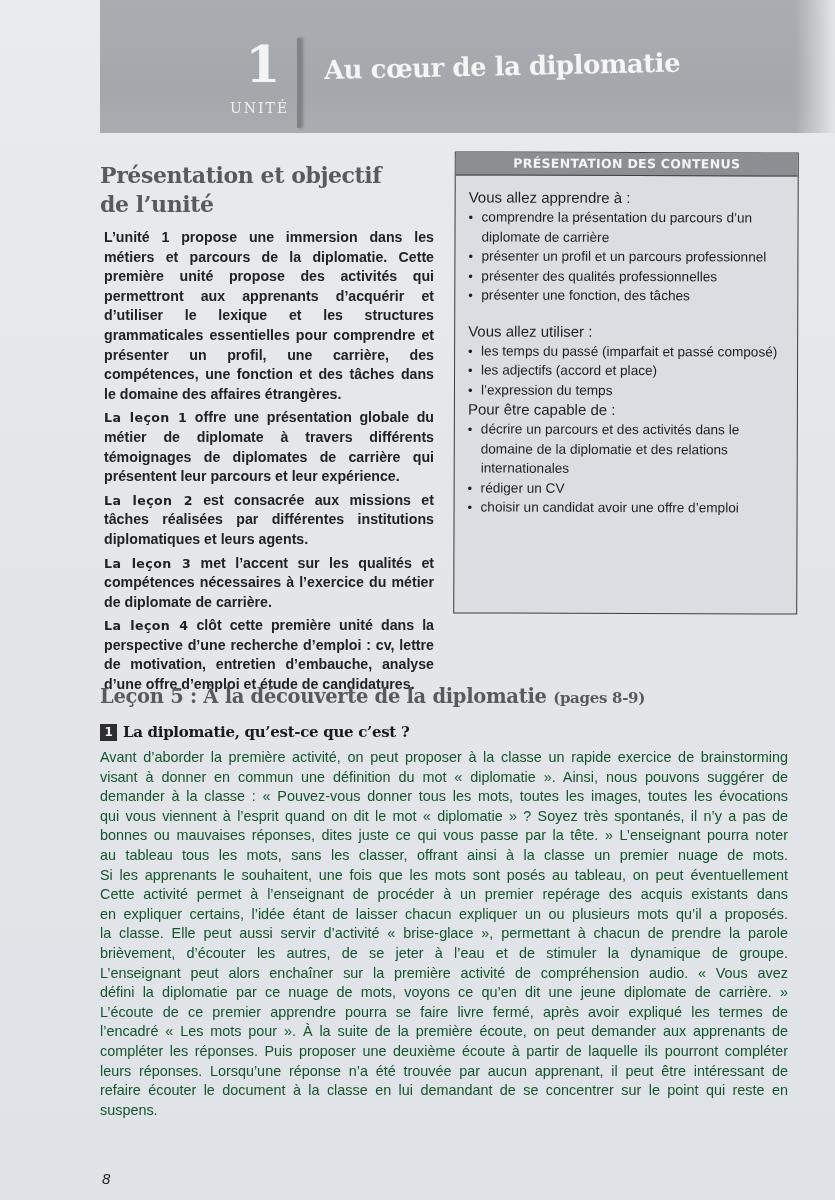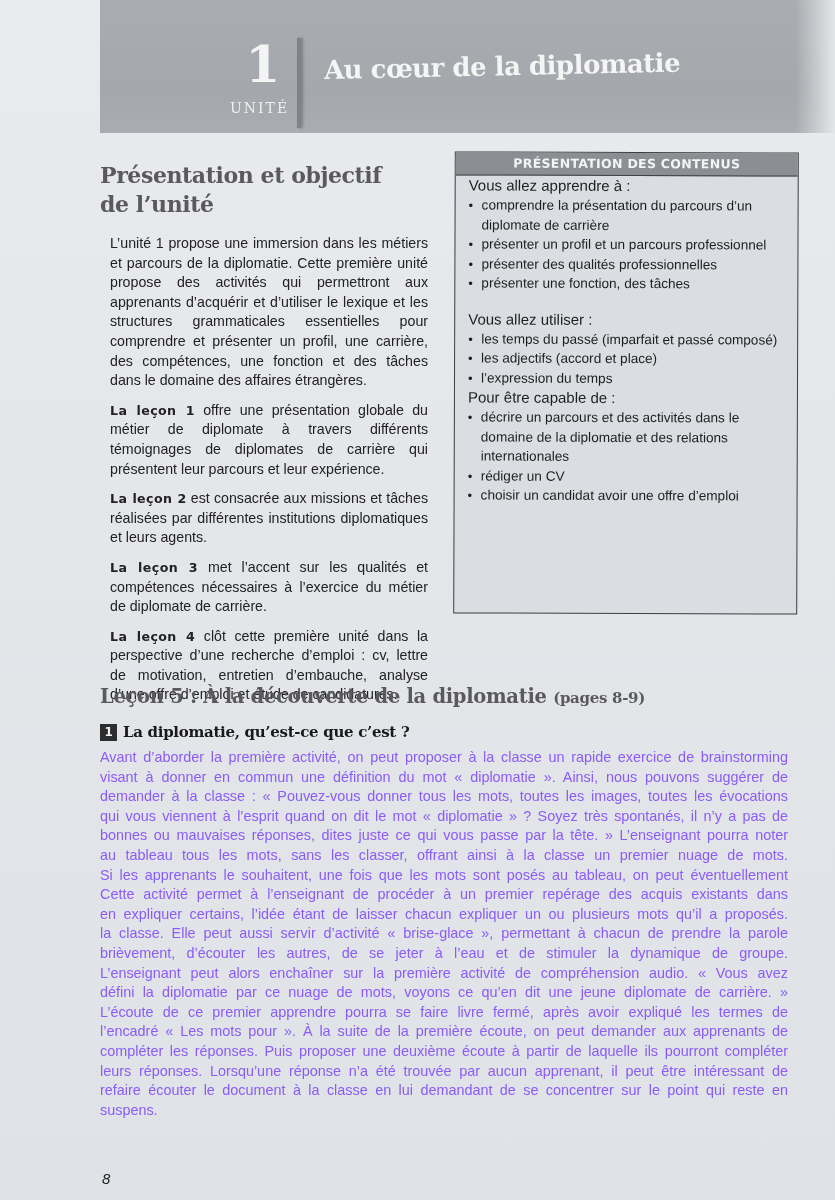--- a/index.html
+++ b/index.html
@@ -45,41 +45,41 @@
   .intro-title {
     position: absolute; left: 100px; top: 161px; width: 340px;
     font-family: "DejaVu Serif", serif; font-weight: bold; font-size: 22px; line-height: 29px; color: #5a5a5a;
     letter-spacing: -0.4px;
   }
   .intro-body {
     position: absolute; left: 100px; top: 224px; width: 338px;
     font-family: "Liberation Sans", sans-serif; font-size: 14.2px; line-height: 19.6px; color: #222;
     text-align: justify;
   }
-  .intro-body p { margin: 10px; }
+  .intro-body p { margin: 4px; font-weight: bold; }
   .intro-body b { font-family: "DejaVu Sans", sans-serif; font-size: 12.6px; letter-spacing: 0.4px; }
 
   
   .content-box {
     position: absolute; left: 454px; top: 152px; width: 342px; height: 460px;
     border: 1.5px solid #3f3f3f;
     background: #dadde1;
     transform: rotate(0.2deg);
   }
   .content-box-header {
     height: 22px; background: #8b8e92; border-bottom: 1.5px solid #3f3f3f;
     color: #f4f4f4; text-align: center;
     font-family: "DejaVu Sans", sans-serif; font-weight: bold; font-size: 12.5px; line-height: 22px; letter-spacing: 0.3px;
   }
   .content-section { padding: 0 10px 0 13px; font-family: "Liberation Sans", sans-serif; color: #1f1f1f; }
   .content-section h4 { margin: 0; font-weight: normal; font-size: 15px; line-height: 20px; }
   .content-section ul { margin: 0; padding: 0; list-style: none; }
   .content-section li { position: relative; padding-left: 13px; font-size: 13.6px; line-height: 19.5px; }
   .content-section li .bullet { position: absolute; left: 0; top: 0; font-size: 13px; }
-  .sec1 { }
+  .sec1 { margin-top: 12px; }
   .sec2 { margin-top: 16px; }
   .sec3 { }
 
   
   .lesson-title {
     position: absolute; left: 100px; top: 685px; width: 700px;
     font-family: "DejaVu Serif", serif; font-weight: bold; font-size: 19.5px; color: #5a5a5a;
     letter-spacing: -0.3px;
   }
   .lesson-title .pages { font-size: 15px; }
@@ -88,21 +88,21 @@
     font-family: "DejaVu Serif", serif; font-weight: bold; font-size: 15px; color: #1a1a1a;
     display: flex; align-items: center; letter-spacing: -0.3px;
   }
   .activity-badge {
     display: inline-block; width: 17px; height: 17px; background: #2d2d2d; color: #f2f2f2;
     font-family: "DejaVu Sans", sans-serif; font-weight: bold; font-size: 12px; line-height: 17px; text-align: center;
     margin-right: 6px;
   }
   .activity-body {
     position: absolute; left: 100px; top: 748px; width: 688px;
-    font-family: "Liberation Sans", sans-serif; font-size: 14.4px; line-height: 19.6px; color: #8b5cf6;
+    font-family: "Liberation Sans", sans-serif; font-size: 14.4px; line-height: 19.6px; color: #14532d;
   }
   .activity-body .line { white-space: nowrap; display: block; text-align: justify; text-align-last: justify; }
   .activity-body .line.last { text-align-last: left; }
 
   .page-number {
     position: absolute; left: 102px; top: 1170px;
     font-family: "Liberation Sans", sans-serif; font-style: italic; font-size: 15px; color: #222;
   }
 </style>
 </head>

